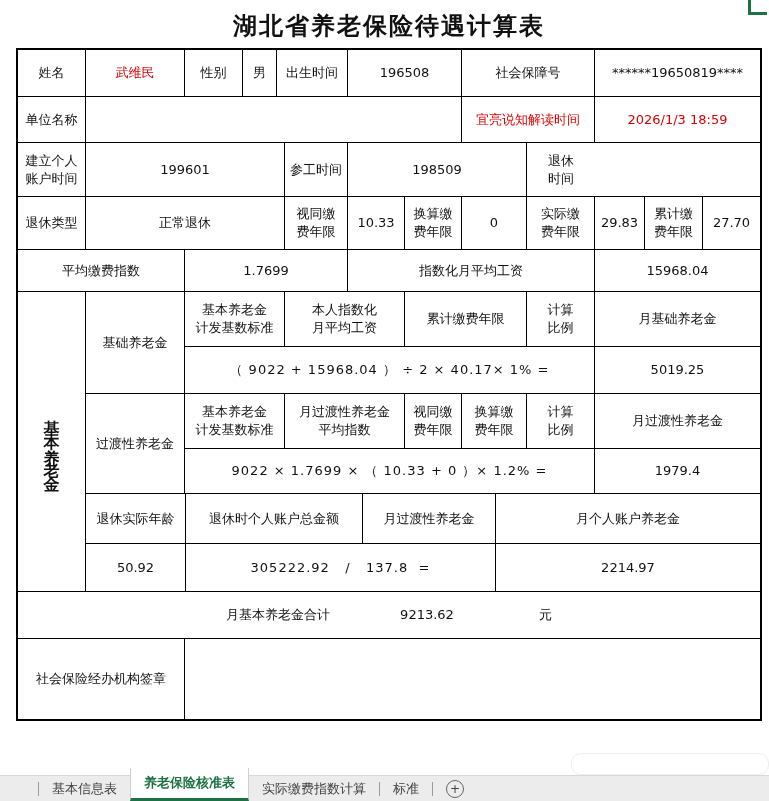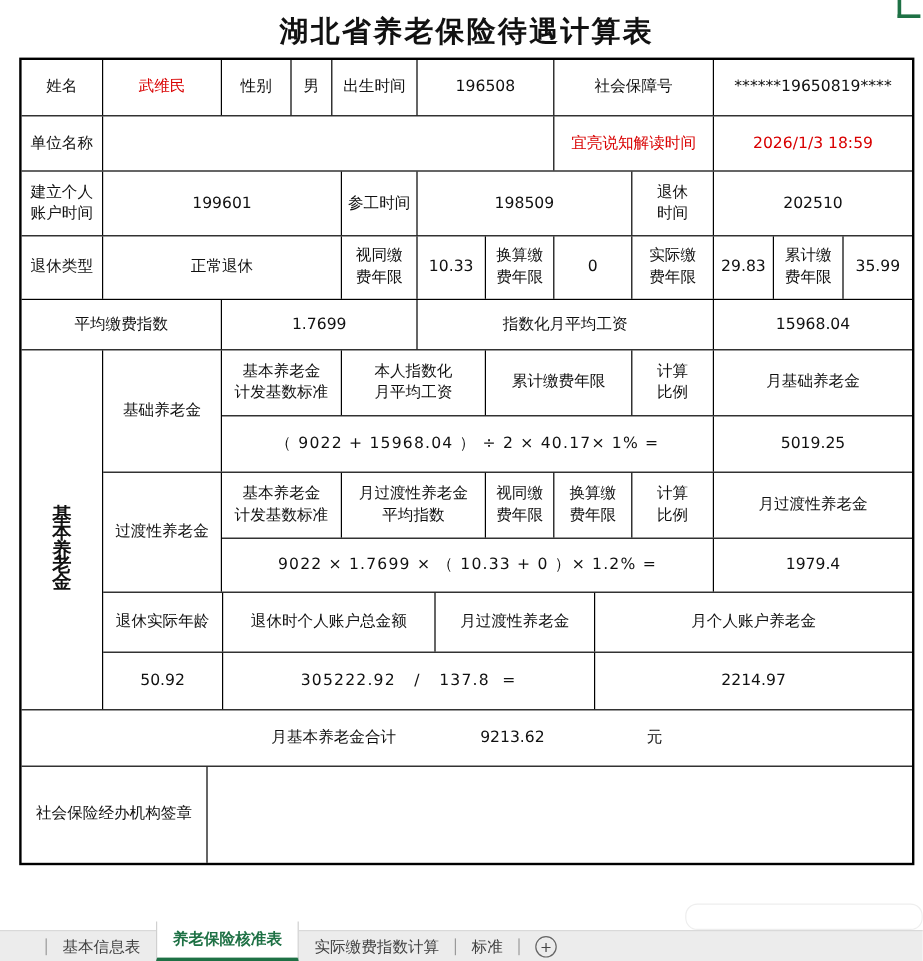--- a/index.html
+++ b/index.html
@@ -105,38 +105,37 @@
   </div>
 
   <div class="row" style="height:54px">
     <div class="cell" style="width:68px">建立个人
 账户时间</div>
     <div class="cell" style="width:199px">199601</div>
     <div class="cell" style="width:63px">参工时间</div>
     <div class="cell" style="width:179px">198509</div>
     <div class="cell" style="width:68px">退休
 时间</div>
-    <div class="cell" style="flex:1">202510</div>
   </div>
 
   <div class="row" style="height:53px">
     <div class="cell" style="width:68px">退休类型</div>
     <div class="cell" style="width:199px">正常退休</div>
     <div class="cell" style="width:63px">视同缴
 费年限</div>
     <div class="cell" style="width:57px">10.33</div>
     <div class="cell" style="width:57px">换算缴
 费年限</div>
     <div class="cell" style="width:65px">0</div>
     <div class="cell" style="width:68px">实际缴
 费年限</div>
     <div class="cell" style="width:50px">29.83</div>
     <div class="cell" style="width:58px">累计缴
 费年限</div>
-    <div class="cell" style="flex:1">35.99</div>
+    <div class="cell" style="flex:1">27.70</div>
   </div>
 
   <div class="row" style="height:42px">
     <div class="cell" style="width:167px">平均缴费指数</div>
     <div class="cell" style="width:163px">1.7699</div>
     <div class="cell" style="width:247px">指数化月平均工资</div>
     <div class="cell" style="flex:1">15968.04</div>
   </div>
 
   <div class="row" style="height:300px">
@@ -209,21 +208,21 @@
 
   <div class="row" style="height:47px">
     <div class="cell grand" style="flex:1">
       <span class="g-label">月基本养老金合计</span>
       <span class="g-value">9213.62</span>
       <span class="g-unit">元</span>
     </div>
   </div>
 
   <div class="row" style="height:80px">
-    <div class="cell" style="width:155px">社会保险经办机构签章</div>
+    <div class="cell" style="width:167px">社会保险经办机构签章</div>
     <div class="cell" style="flex:1"></div>
   </div>
 
 </div>
 
 <div class="scroll-thumb"></div>
 
 <div class="tabbar">
   <div class="tab-spacer"></div>
   <div class="tab-divider"></div>

